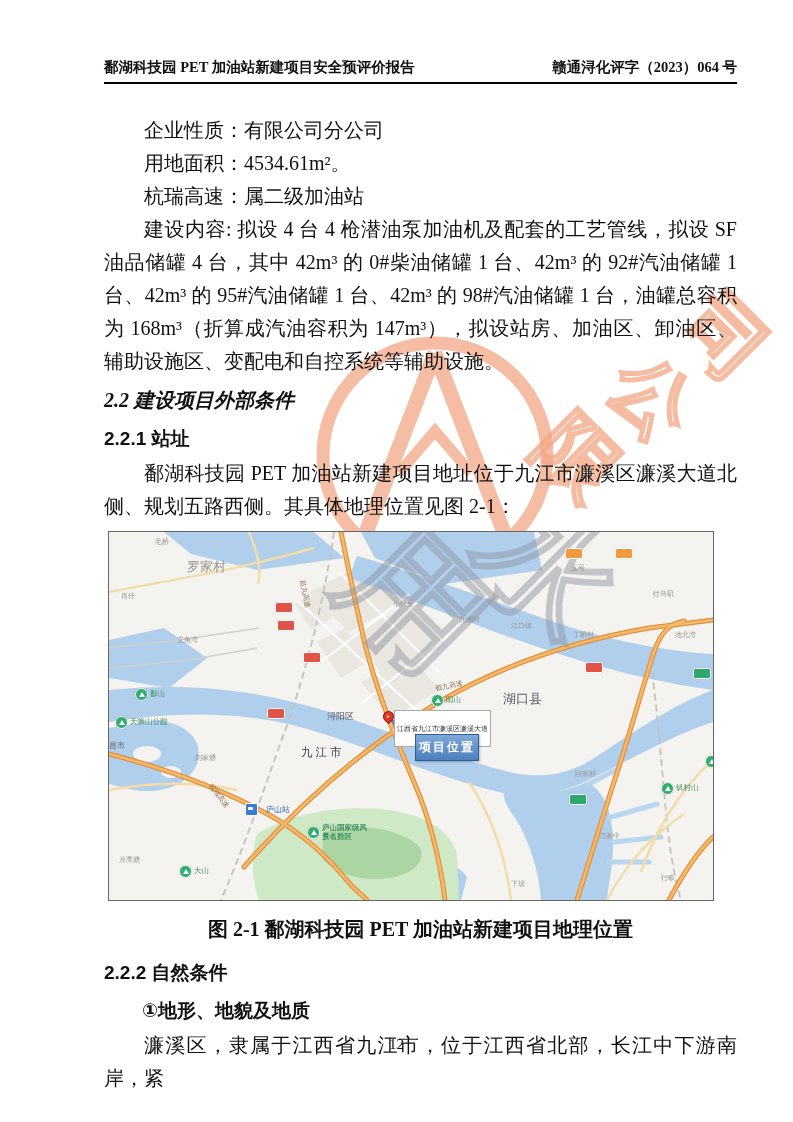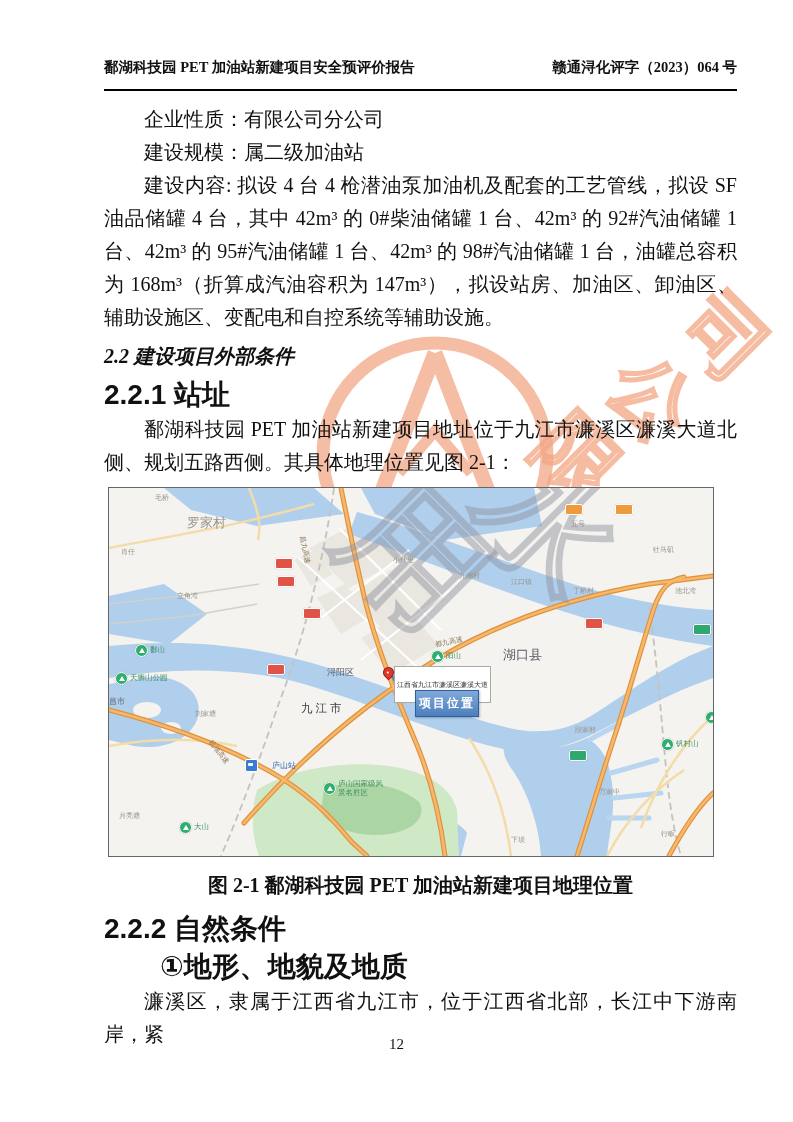--- a/index.html
+++ b/index.html
@@ -11,26 +11,26 @@
   
   .wm-layer{position:absolute;inset:0;z-index:0;pointer-events:none;}
   .wm-glyph{
     position:absolute;font-weight:700;color:transparent;
     -webkit-text-stroke:2.5px rgba(243,166,131,.75);
     transform:rotate(45deg);font-family:"Liberation Serif",serif;line-height:1;
   }
   
   .content{position:relative;z-index:1;padding:58px 56px 0 104px;}
   .hdr{display:flex;justify-content:space-between;align-items:flex-end;
-       border-bottom:2px solid #000;padding-bottom:12px;font-size:14.5px;font-weight:700;}
-  .body-block{margin-top:12px;font-size:20px;line-height:33px;text-align:justify;}
+       border-bottom:2px solid #000;padding-bottom:5px;font-size:14.5px;font-weight:700;}
+  .body-block{margin-top:30px;font-size:20px;line-height:33px;text-align:justify;}
   .ln{ text-indent:2em;}
   .para{text-indent:2em;}
   .h-italic{font-size:20px;font-weight:700;font-style:italic;margin:6px 0 2px 0;}
-  .h-sans{font-size:28px;font-weight:700;font-family:"Liberation Sans","DejaVu Sans",sans-serif;margin:5px 0 2px 0;}
+  .h-sans{font-size:19px;font-weight:700;font-family:"Liberation Sans","DejaVu Sans",sans-serif;margin:5px 0 2px 0;}
   .h-indent{text-indent:2em;}
   
   .figure{
     position:relative;width:604px;height:368px;margin:8px 0 0 4px;
     border:1px solid #666;background:#f4f3ef;overflow:hidden;
   }
   .figure svg{position:absolute;left:0;top:0;}
   .map-wm{
     position:absolute;font-weight:700;color:transparent;line-height:1;
     -webkit-text-stroke:2.5px rgba(145,150,162,.5);transform:rotate(45deg);
@@ -41,21 +41,21 @@
   .poi{position:absolute;z-index:4;display:flex;align-items:center;gap:2px;}
   .poi-dot{width:11px;height:11px;border-radius:50%;background:#2fae6e;border:1px solid #fff;
     box-shadow:0 0 1px rgba(0,0,0,.3);position:relative;flex:0 0 auto;}
   .poi-dot::before{content:"";position:absolute;left:2.5px;top:3px;border-left:3px solid transparent;
     border-right:3px solid transparent;border-bottom:5px solid #fff;}
   .poi-label{font-size:7.5px;color:#3f8f63;white-space:pre-line;line-height:1.15;
     font-family:"Liberation Sans","DejaVu Sans",sans-serif;}
   .badge{position:absolute;z-index:3;width:16px;height:9px;border-radius:2px;border:1px solid #fff;
     box-shadow:0 0 1px rgba(0,0,0,.25);}
   .badge.red{background:#e05347;} .badge.orange{background:#f09a3e;} .badge.green{background:#2ea86f;}
-  .station{position:absolute;z-index:4;display:flex;align-items:center;gap:14px;}
+  .station{position:absolute;z-index:4;display:flex;align-items:center;gap:8px;}
   .station-icon{width:11px;height:11px;border-radius:2px;background:#3a7bd5;border:1px solid #fff;position:relative;}
   .station-icon::before{content:"";position:absolute;left:2px;top:2.5px;width:5px;height:3px;background:#fff;border-radius:1px;}
   .station-label{font-size:8px;color:#3a6fbd;font-family:"Liberation Sans",sans-serif;}
   .pin{position:absolute;z-index:6;width:9px;height:9px;background:#e0392b;border:1px solid #8f1e14;
     border-radius:50% 50% 50% 0;transform:rotate(-45deg);}
   .pin::after{content:"";position:absolute;left:2.5px;top:2.5px;width:2.5px;height:2.5px;border-radius:50%;background:#fff;}
   .pin-label{position:absolute;z-index:6;background:#fff;border:1px solid #a9a9a9;color:#333;
     font-size:7px;padding:1px 2px;white-space:pre;font-family:"Liberation Sans",sans-serif;}
   .callout{position:absolute;z-index:6;width:62px;height:25px;
     background:linear-gradient(#7fa9d9,#4d7fbd);border:1px solid #2f5e9e;
@@ -89,21 +89,22 @@
 
   <div class="content">
 
     <div class="hdr">
       <span>鄱湖科技园 PET 加油站新建项目安全预评价报告</span>
       <span>赣通浔化评字（2023）064 号</span>
     </div>
 
     <div class="body-block">
       <div class="ln">企业性质：有限公司分公司</div>
-      <div class="ln">建设规模：属二级加油站</div>
+      <div class="ln">用地面积：4534.61m²。</div>
+      <div class="ln">杭瑞高速：属二级加油站</div>
       <div class="para">建设内容: 拟设 4 台 4 枪潜油泵加油机及配套的工艺管线，拟设 SF 油品储罐 4 台，其中 42m³ 的 0#柴油储罐 1 台、42m³ 的 92#汽油储罐 1 台、42m³ 的 95#汽油储罐 1 台、42m³ 的 98#汽油储罐 1 台，油罐总容积为 168m³（折算成汽油容积为 147m³），拟设站房、加油区、卸油区、辅助设施区、变配电和自控系统等辅助设施。</div>
 
       <div class="h-italic">2.2 建设项目外部条件</div>
       <div class="h-sans">2.2.1 站址</div>
       <div class="para">鄱湖科技园 PET 加油站新建项目地址位于九江市濂溪区濂溪大道北侧、规划五路西侧。其具体地理位置见图 2-1：</div>
 
       <div class="figure">
         <svg width="604" height="368" viewBox="0 0 604 368">
 
           <rect x="0" y="0" width="604" height="368" fill="#f4f3ef"></rect>
@@ -250,21 +251,21 @@
             </div>
             <div class="poi" style="left: 552px; top: 250px;">
               <span class="poi-dot"></span>
               <span class="poi-label">钒村山</span>
             </div>
             <div class="poi" style="left: 596px; top: 184px; align-items: flex-end;">
               <span class="poi-dot"></span>
               <span class="poi-label">龙宫洞
 风景区</span>
             </div>
-            <div class="poi" style="left: 214px; top: 292px;">
+            <div class="poi" style="left: 198px; top: 292px; font-weight: bold;">
               <span class="poi-dot"></span>
               <span class="poi-label">庐山国家级风
 景名胜区</span>
             </div>
           </div>
 
         <div class="station" style="left:136px;top:261px">
           <span class="station-icon"></span>
           <span class="station-label">庐山站</span>
         </div>

